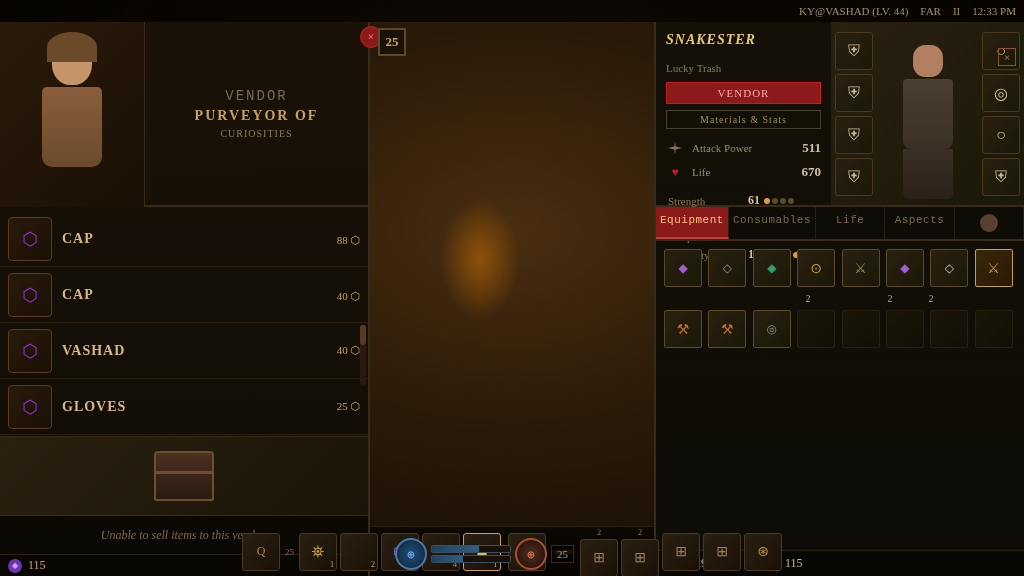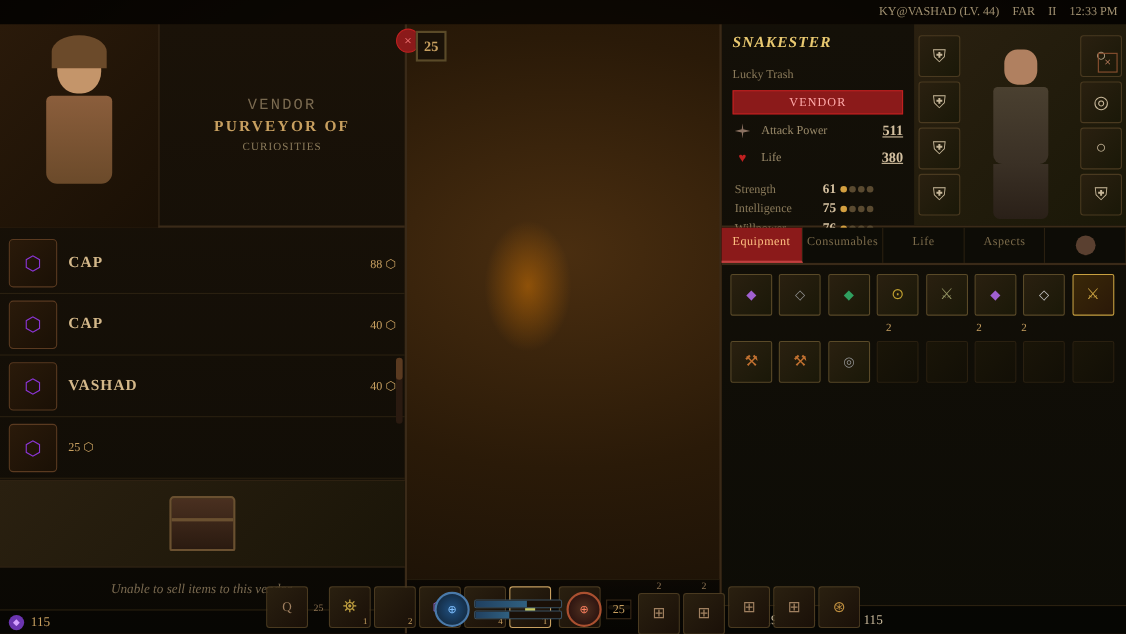--- a/index.html
+++ b/index.html
@@ -398,21 +398,20 @@
     }
     .stat-label {
       font-size: 11px;
       color: #9a8a6a;
       flex: 1;
     }
     .stat-value {
       font-size: 13px;
       color: #d4c0a0;
       font-weight: bold;
-      text-decoration: underline;
     }
 
     .char-attrs {
       margin-top: 6px;
     }
     .attr-row {
       display: flex;
       align-items: center;
       margin-bottom: 3px;
       padding: 0 2px;
@@ -507,20 +506,21 @@
       display: flex;
       flex-direction: column;
       gap: 4px;
     }
 
     
     .char-tabs {
       display: flex;
       border-bottom: 2px solid #3a2a18;
       background: #0d0c06;
+      font-family: Liberation Mono, monospace;
     }
     .tab {
       flex: 1;
       padding: 7px 4px;
       text-align: center;
       font-size: 11px;
       color: #7a6a4a;
       cursor: pointer;
       border-right: 1px solid #2a2010;
       letter-spacing: 0.5px;
@@ -744,20 +744,21 @@
         <span class="item-icon-symbol">⬡</span>
       </div>
       <span class="item-name">VASHAD</span>
       <span class="item-cost">40 ⬡</span>
     </div>
 
     <div class="item-row">
       <div class="item-icon">
         <span class="item-icon-symbol">⬡</span>
       </div>
+      <span class="item-name">GLOVES</span>
       <span class="item-cost">25 ⬡</span>
     </div>
 
     <div class="item-row">
       <div class="item-icon">
         <span class="item-icon-symbol">⬡</span>
       </div>
       <span class="item-name">B⚬OTS</span>
       <span class="item-cost">25 ⬡</span>
     </div>
@@ -793,34 +794,35 @@
 </div>
 
 <div class="char-panel">
   <div class="close-btn-char">×</div>
 
   <div class="char-header">
     <div class="char-stats-left">
       <span class="char-name">SNAKESTER</span>
       <span class="char-title">Lucky Trash</span>
       <button class="profile-btn">VENDOR</button>
+      <button class="materials-btn">Materials &amp; Stats</button>
 
       <div class="stat-row">
         <div class="stat-icon">
           <div class="stat-sword"></div>
         </div>
         <span class="stat-label">Attack Power</span>
         <span class="stat-value">511</span>
       </div>
       <div class="stat-row">
         <div class="stat-icon">
           <span class="stat-heart">♥</span>
         </div>
         <span class="stat-label">Life</span>
-        <span class="stat-value">380</span>
+        <span class="stat-value">670</span>
       </div>
 
       <div class="char-attrs">
         <div class="attr-row">
           <span class="attr-label">Strength</span>
           <span class="attr-value">61</span>
           <div class="attr-dots">
             <div class="dot filled"></div>
               <div class="dot"></div>
               <div class="dot"></div>

